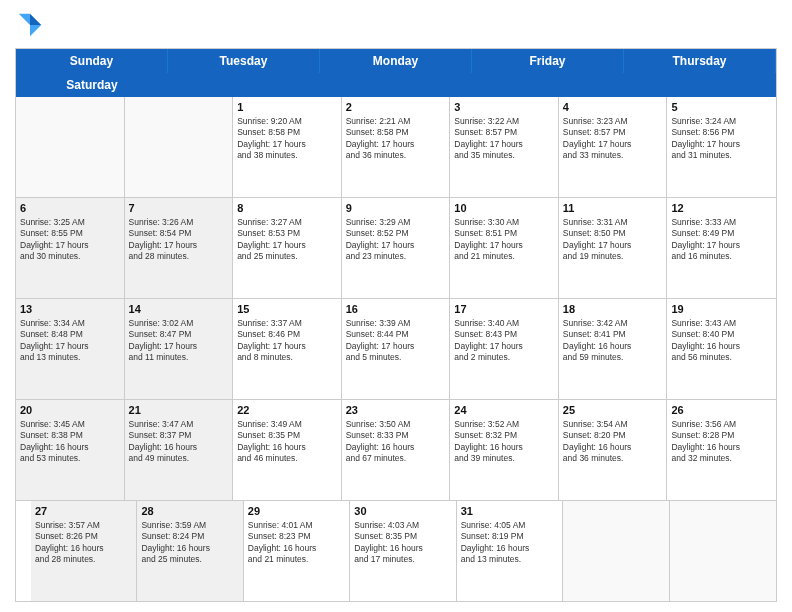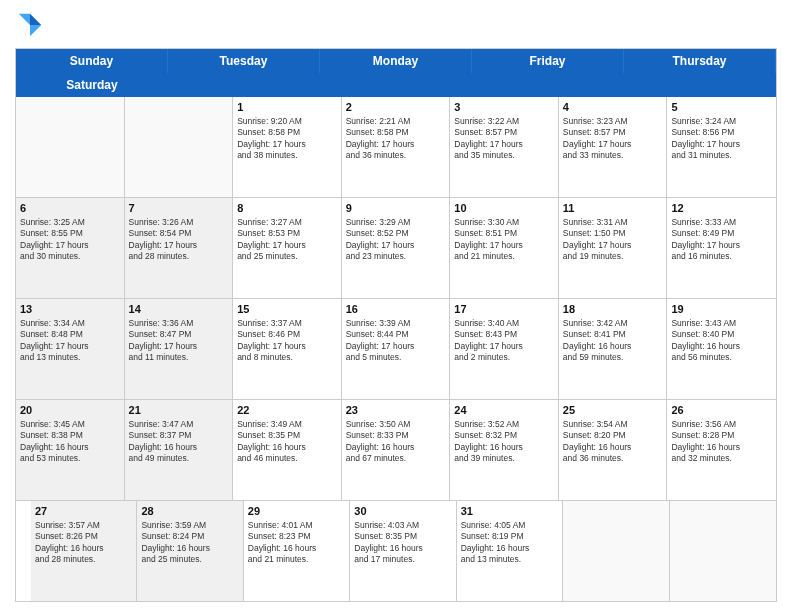--- a/index.html
+++ b/index.html
@@ -214,21 +214,21 @@
           <div class="cal-cell">
             <span class="day-num">10</span>
             <span class="cell-line">Sunrise: 3:30 AM</span>
             <span class="cell-line">Sunset: 8:51 PM</span>
             <span class="cell-line">Daylight: 17 hours</span>
             <span class="cell-line">and 21 minutes.</span>
           </div>
           <div class="cal-cell">
             <span class="day-num">11</span>
             <span class="cell-line">Sunrise: 3:31 AM</span>
-            <span class="cell-line">Sunset: 1:50 PM</span>
+            <span class="cell-line">Sunset: 8:50 PM</span>
             <span class="cell-line">Daylight: 17 hours</span>
             <span class="cell-line">and 19 minutes.</span>
           </div>
           <div class="cal-cell">
             <span class="day-num">12</span>
             <span class="cell-line">Sunrise: 3:33 AM</span>
             <span class="cell-line">Sunset: 8:49 PM</span>
             <span class="cell-line">Daylight: 17 hours</span>
             <span class="cell-line">and 16 minutes.</span>
           </div>
@@ -236,21 +236,21 @@
         <div class="cal-row">
           <div class="cal-cell shaded">
             <span class="day-num">13</span>
             <span class="cell-line">Sunrise: 3:34 AM</span>
             <span class="cell-line">Sunset: 8:48 PM</span>
             <span class="cell-line">Daylight: 17 hours</span>
             <span class="cell-line">and 13 minutes.</span>
           </div>
           <div class="cal-cell shaded">
             <span class="day-num">14</span>
-            <span class="cell-line">Sunrise: 3:36 AM</span>
+            <span class="cell-line">Sunrise: 3:02 AM</span>
             <span class="cell-line">Sunset: 8:47 PM</span>
             <span class="cell-line">Daylight: 17 hours</span>
             <span class="cell-line">and 11 minutes.</span>
           </div>
           <div class="cal-cell">
             <span class="day-num">15</span>
             <span class="cell-line">Sunrise: 3:37 AM</span>
             <span class="cell-line">Sunset: 8:46 PM</span>
             <span class="cell-line">Daylight: 17 hours</span>
             <span class="cell-line">and 8 minutes.</span>

